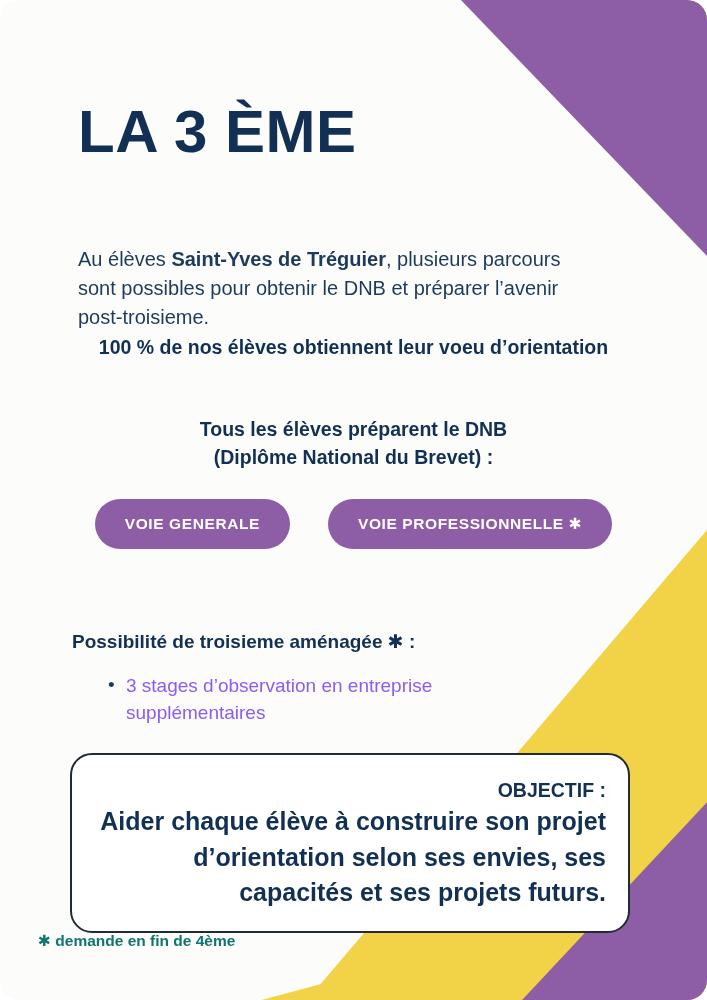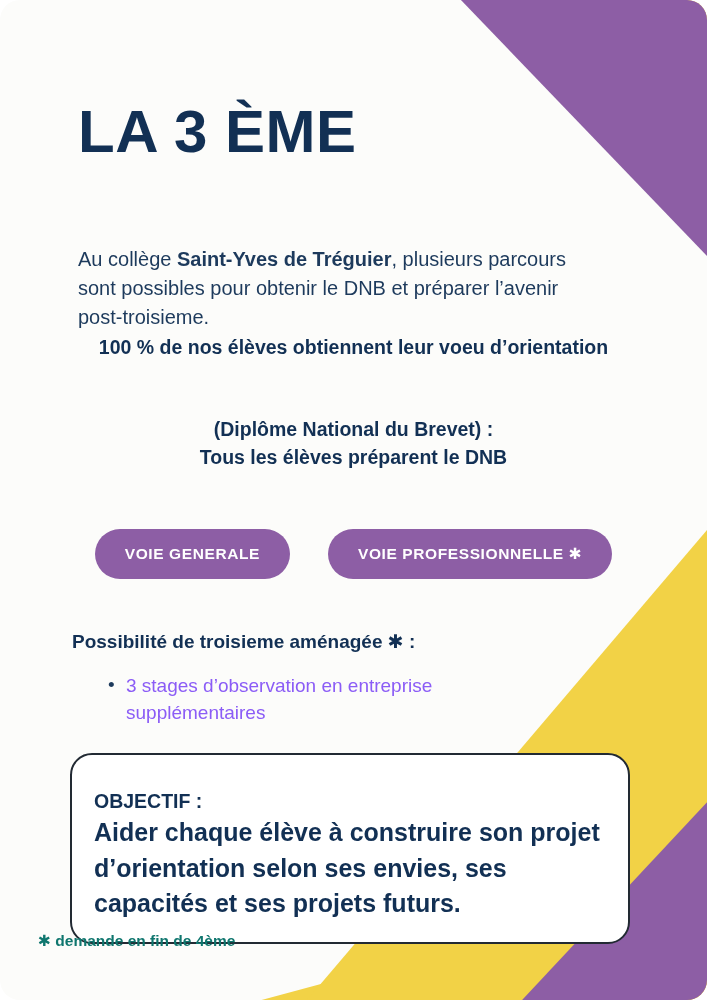--- a/index.html
+++ b/index.html
@@ -196,21 +196,20 @@
     height: 50px;
     display: inline-flex;
     align-items: center;
     justify-content: center;
     font-family: inherit;
     font-size: 15.5px;
     font-weight: 700;
     letter-spacing: 0.6px;
     white-space: nowrap;
     cursor: pointer;
-    margin-top: 30px;
   }
 
   
   .amen-title {
     position: absolute;
     left: 72px;
     top: 630px;
     font-size: 19px;
     font-weight: 700;
     color: #123054;
@@ -243,22 +242,22 @@
   
   .obj-box {
     position: absolute;
     left: 70px;
     top: 753px;
     width: 560px;
     box-sizing: border-box;
     border: 2.5px solid #222a33;
     border-radius: 22px;
     background: #ffffff;
-    padding: 35px 22px 20px;
-    text-align: left;
+    padding: 24px 22px 20px;
+    text-align: right;
   }
   .obj-heading {
     font-size: 19.5px;
     font-weight: 700;
     color: #123054;
     margin-bottom: 2px;
   }
   .obj-body {
     font-size: 25px;
     font-weight: 700;
@@ -286,28 +285,28 @@
     <div class="deco deco-tr-purple"></div>
     <div class="deco deco-bl-yellow"></div>
     <div class="deco deco-br-yellow"></div>
     <div class="deco deco-br-purple"></div>
   </div>
 
   <h1 class="title">LA 3 ÈME</h1>
 
 
   <p class="intro">
-    <span>Au collège </span><b>Saint-Yves de Tréguier</b><span>, plusieurs parcours sont possibles pour obtenir le DNB et préparer l’avenir post-troisieme.</span>
+    <span>Au élèves </span><b>Saint-Yves de Tréguier</b><span>, plusieurs parcours sont possibles pour obtenir le DNB et préparer l’avenir post-troisieme.</span>
   </p>
 
   <div class="stat">100 % de nos élèves obtiennent leur voeu d’orientation</div>
 
   <div class="dnb">
+    <div>Tous les élèves préparent le DNB</div>
     <div>(Diplôme National du Brevet) :</div>
-    <div>Tous les élèves préparent le DNB</div>
   </div>
 
   <div class="pills">
     <button class="pill">VOIE GENERALE</button>
     <button class="pill">VOIE PROFESSIONNELLE ✱</button>
   </div>
 
   <div class="amen-title">Possibilité de troisieme aménagée ✱ :</div>
   <ul class="amen-list">
     <li>3 stages d’observation en entreprise supplémentaires</li>

